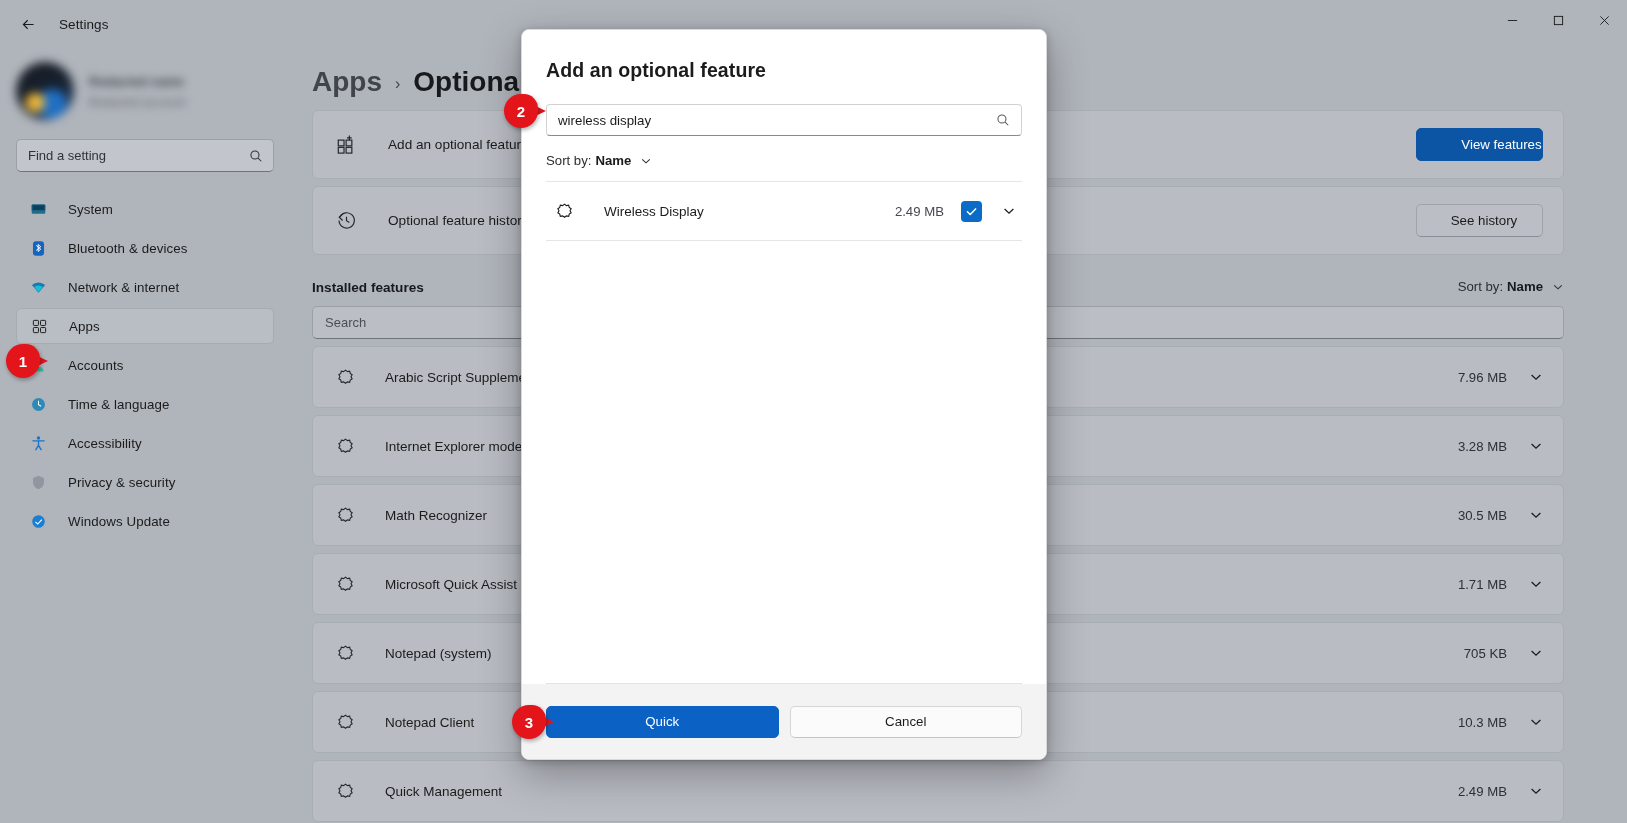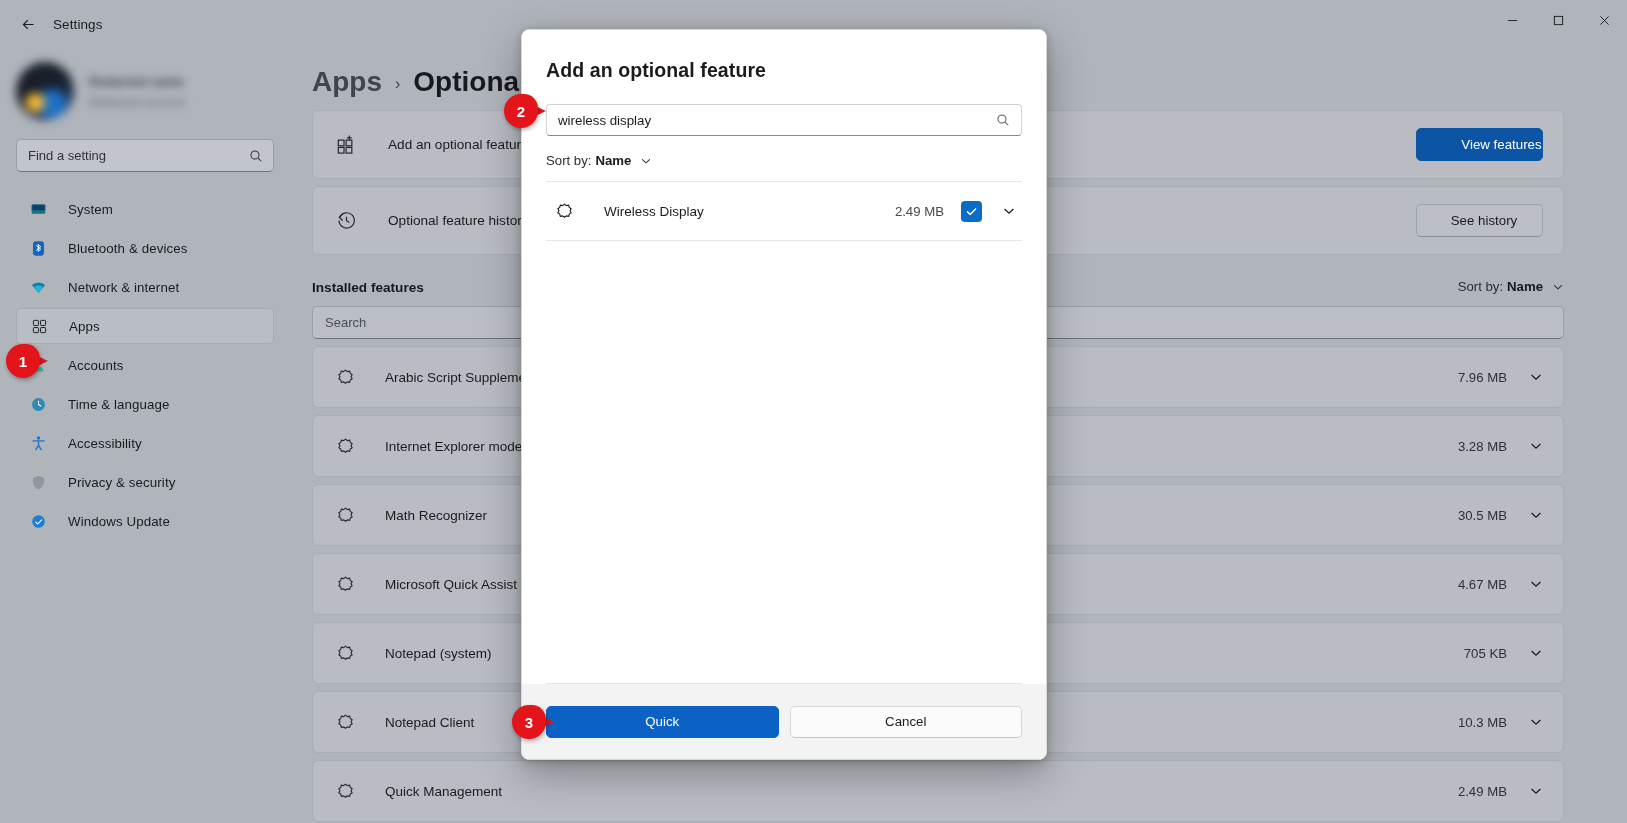--- a/index.html
+++ b/index.html
@@ -30,21 +30,21 @@
     width: 40px; height: 32px;
     margin-left: 8px;
     display: flex; align-items: center; justify-content: center;
     border-radius: 5px;
     color: #1b1b1b;
   }
   .back-btn svg { width: 17px; height: 17px; }
   .titlebar-title {
     font-size: 13.5px;
     color: #1b1b1b;
-    margin-left: 5px;
+    margin-left: 11px;
     letter-spacing: .1px;
   }
   .win-controls {
     position: absolute;
     top: 0; right: 0;
     display: flex;
     height: 40px;
   }
   .win-btn {
     width: 46px; height: 40px;
@@ -696,21 +696,21 @@
       </div>
 
       <div class="feature-row">
         <span class="ficon">
           <svg viewBox="0 0 20 20" fill="none" stroke="currentColor" stroke-width="1.15">
               <path d="M10 2.3l2 1.5 2.4-.5.6 2.4 2 1.4-1.2 2.1 1.2 2.1-2 1.4-.6 2.4-2.4-.5-2 1.5-2-1.5-2.4.5-.6-2.4-2-1.4 1.2-2.1L3 7.1l2-1.4.6-2.4 2.4.5z"></path>
             </svg>
         </span>
         <span class="feature-name">Microsoft Quick Assist</span>
         <span class="spacer"></span>
-        <span class="feature-size">4.67 MB</span>
+        <span class="feature-size">1.71 MB</span>
         <span class="rchev">
           <svg viewBox="0 0 14 14" fill="none" stroke="currentColor" stroke-width="1.25">
               <path d="M2.6 5l4.4 4.2L11.4 5"></path>
             </svg>
         </span>
       </div>
 
       <div class="feature-row">
         <span class="ficon">
           <svg viewBox="0 0 20 20" fill="none" stroke="currentColor" stroke-width="1.15">

